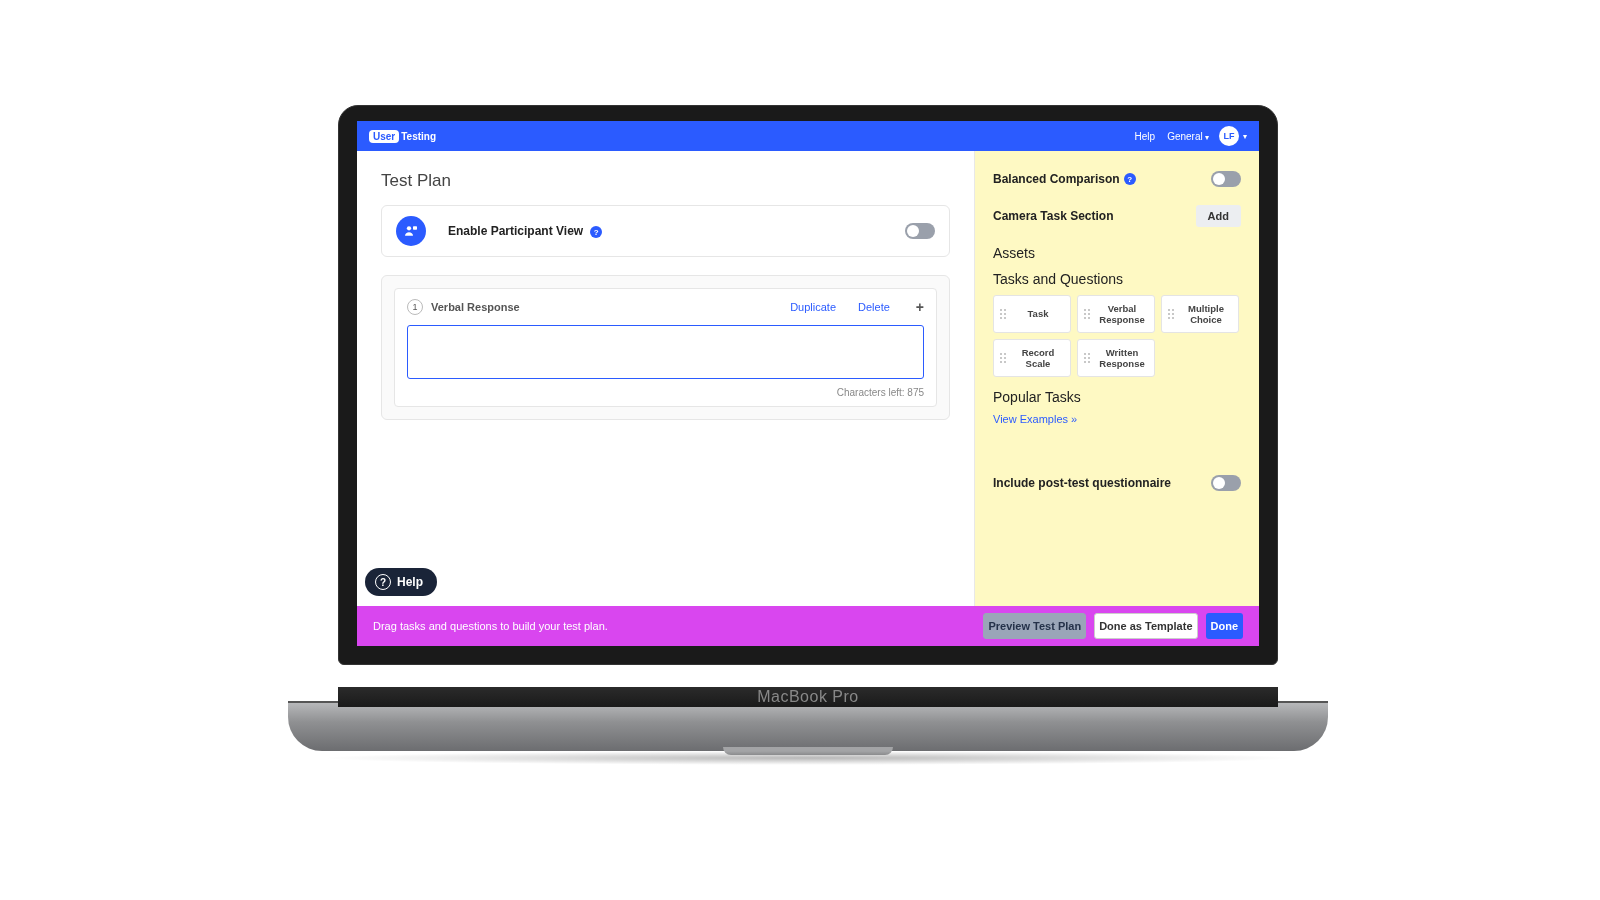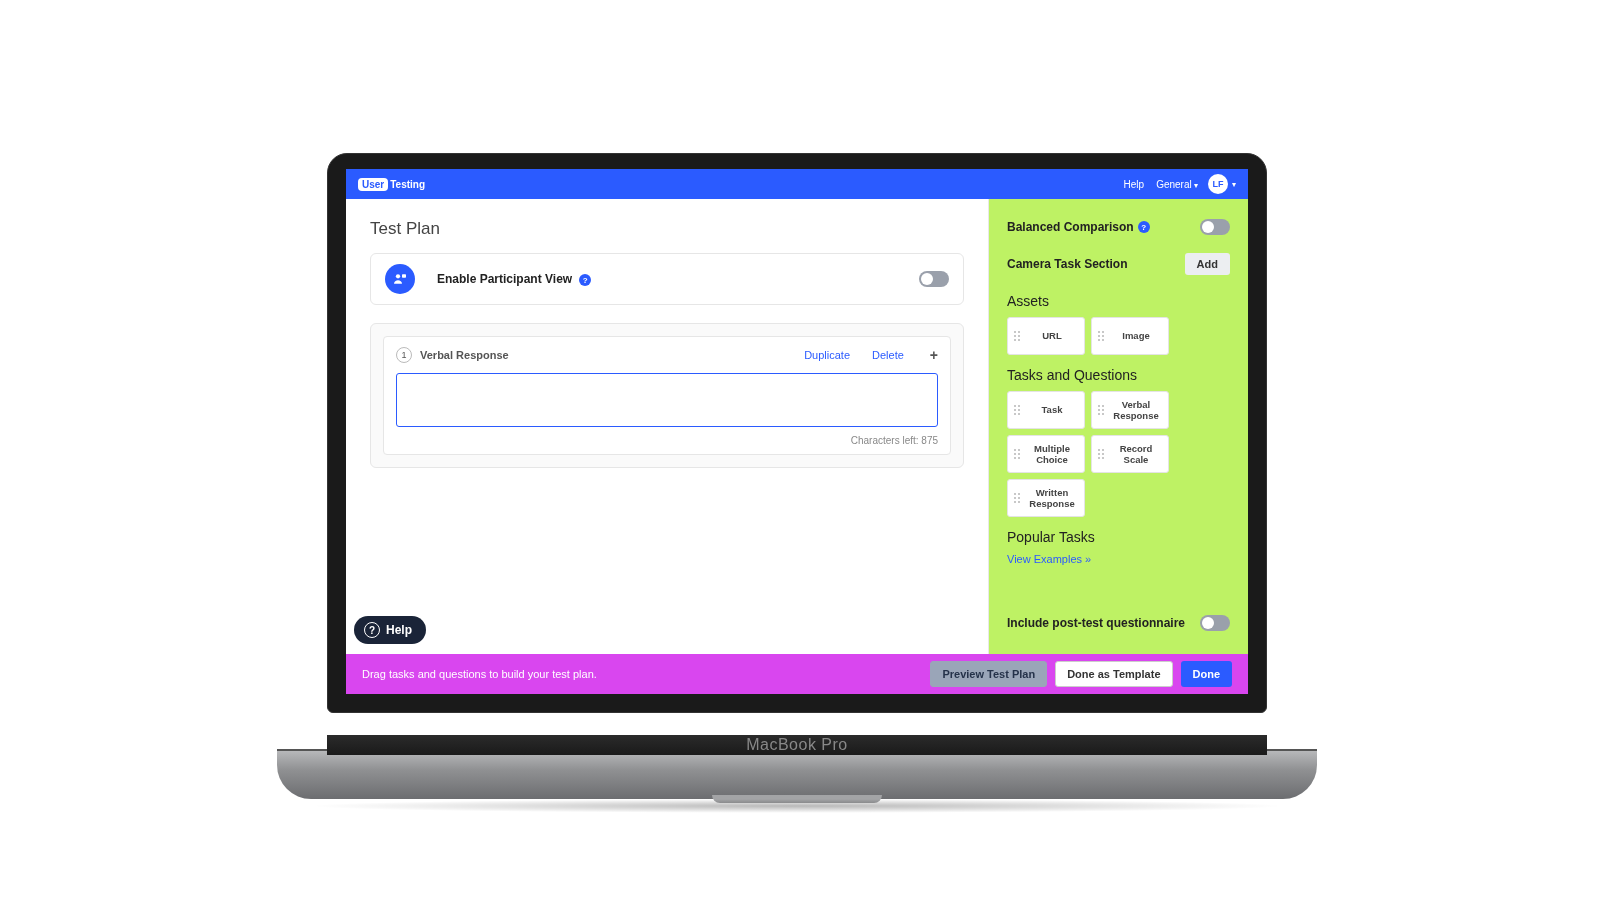--- a/index.html
+++ b/index.html
@@ -6,25 +6,24 @@
 body {
   font-family: -apple-system, BlinkMacSystemFont, "Segoe UI", Helvetica, Arial, sans-serif;
   background: #fff;
   width: 1600px;
   height: 900px;
   position: relative;
   overflow: hidden;
 }
 .laptop-frame {
   position: absolute;
-  left: 277px;
+  left: 288px;
   top: 105px;
   width: 1040px;
   height: 690px;
-  margin-top: 48px;
 }
 .laptop-screen-outer {
   position: absolute;
   left: 50px;
   top: 0;
   width: 940px;
   height: 560px;
   background: #1a1a1a;
   border-radius: 20px 20px 6px 6px;
   padding: 15px 18px 18px 18px;
@@ -201,22 +200,22 @@
 .task-head .sp { flex: 1; }
 .task-link { color: #2b5bff; font-size: 11px; cursor: pointer; margin-left: 14px; }
 .task-plus { margin-left: 18px; font-size: 14px; color: #555; cursor: pointer; font-weight: 700; }
 .task-textarea {
   width: 100%; height: 54px; border: 1.5px solid #2b5bff; border-radius: 3px;
   resize: none; font-family: inherit; font-size: 11px; padding: 6px;
 }
 .task-foot { text-align: right; font-size: 10px; color: #888; margin-top: 6px; }
 
 .sidebar {
-  width: 260px;
-  background: #bef264;
+  width: 285px;
+  background: #fef9c3;
   border-left: 1px solid #e8e8e8;
   padding: 20px 18px;
   overflow: hidden;
 }
 .sb-row { display: flex; align-items: center; margin-bottom: 18px; }
 .sb-label { font-size: 12px; font-weight: 700; color: #222; }
 .sb-row .sp { flex: 1; }
 .sb-btn {
   background: #eceef1; border: none; border-radius: 3px;
   padding: 5px 12px; font-size: 11px; font-weight: 600; color: #333; cursor: pointer;
@@ -239,21 +238,21 @@
 .sb-link { color: #2b5bff; font-size: 11px; cursor: pointer; }
 .sb-row.mt { margin-top: 50px; margin-bottom: 0; }
 
 .footer-bar {
   position: absolute; bottom: 0; left: 0; right: 0; height: 40px;
   background: #d946ef; display: flex; align-items: center;
   padding: 0 16px; color: #fff; font-size: 11px;
 }
 .footer-bar .sp { flex: 1; }
 .f-btn {
-  border-radius: 3px; padding: 6px 11px; font-size: 11px; font-weight: 600;
+  border-radius: 3px; padding: 6px 4px; font-size: 11px; font-weight: 600;
   cursor: pointer; margin-left: 8px; border: 1px solid transparent;
 }
 .f-btn.ghost { background: #9aa5b8; color: #25324a; border-color: #9aa5b8; }
 .f-btn.outline { background: #fff; color: #333; border-color: #ccc; }
 .f-btn.primary { background: #2b5bff; color: #fff; }
 
 .help-fab {
   position: absolute; left: 8px; bottom: 50px;
   background: #1a2438; color: #fff; border-radius: 18px;
   padding: 6px 14px 6px 10px; font-size: 12px; font-weight: 600;
@@ -327,30 +326,20 @@
             <div class="toggle"></div>
           </div>
 
           <div class="sb-row">
             <span class="sb-label">Camera Task Section</span>
             <span class="sp"></span>
             <button class="sb-btn">Add</button>
           </div>
 
           <div class="sb-section">Assets</div>
-          <div class="tile-row">
-            <div class="tile">
-                <span class="grip"></span>
-                <span class="tile-label">URL</span>
-              </div>
-            <div class="tile">
-                <span class="grip"></span>
-                <span class="tile-label">Image</span>
-              </div>
-          </div>
 
           <div class="sb-section">Tasks and Questions</div>
           <div class="tile-row">
             <div class="tile">
                 <span class="grip"></span>
                 <span class="tile-label">Task</span>
               </div>
             <div class="tile">
                 <span class="grip"></span>
                 <span class="tile-label">Verbal Response</span>

